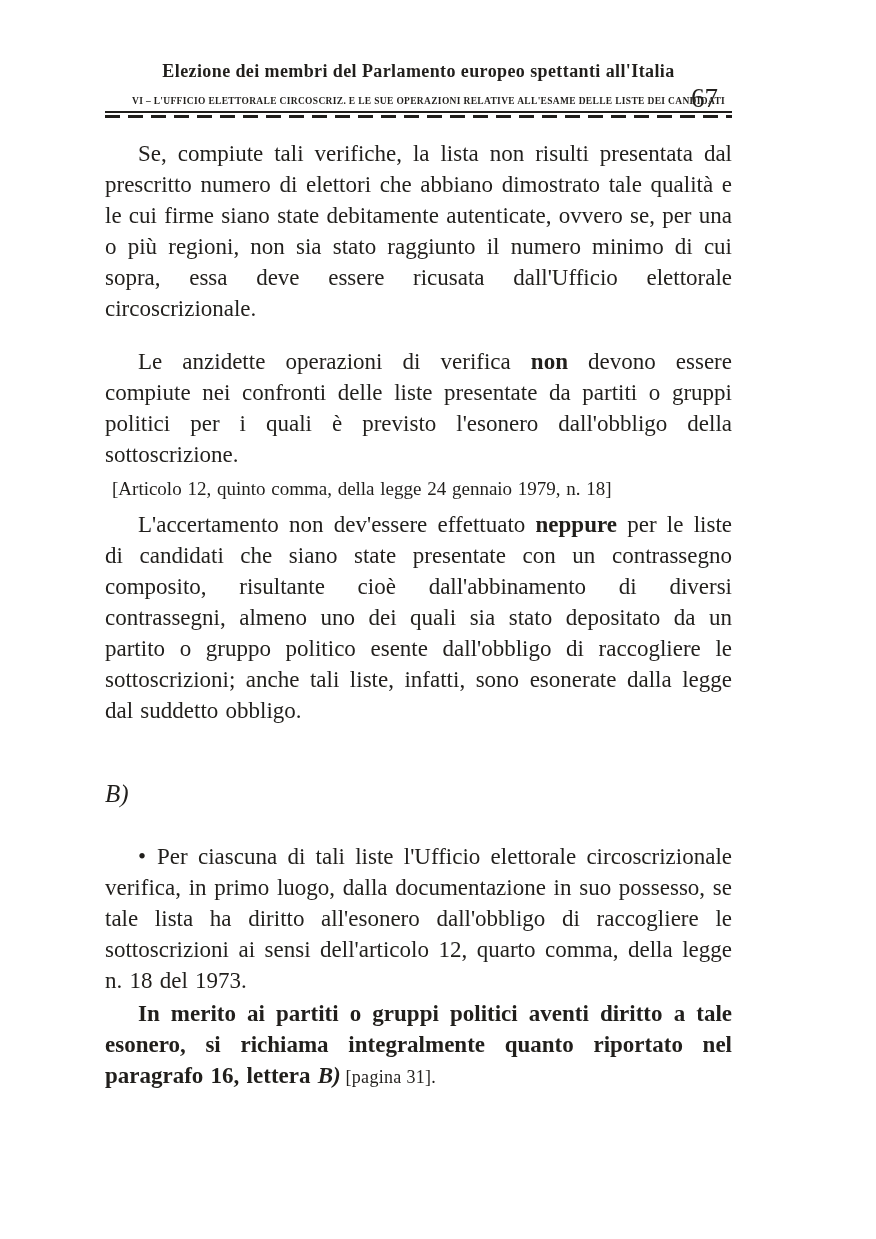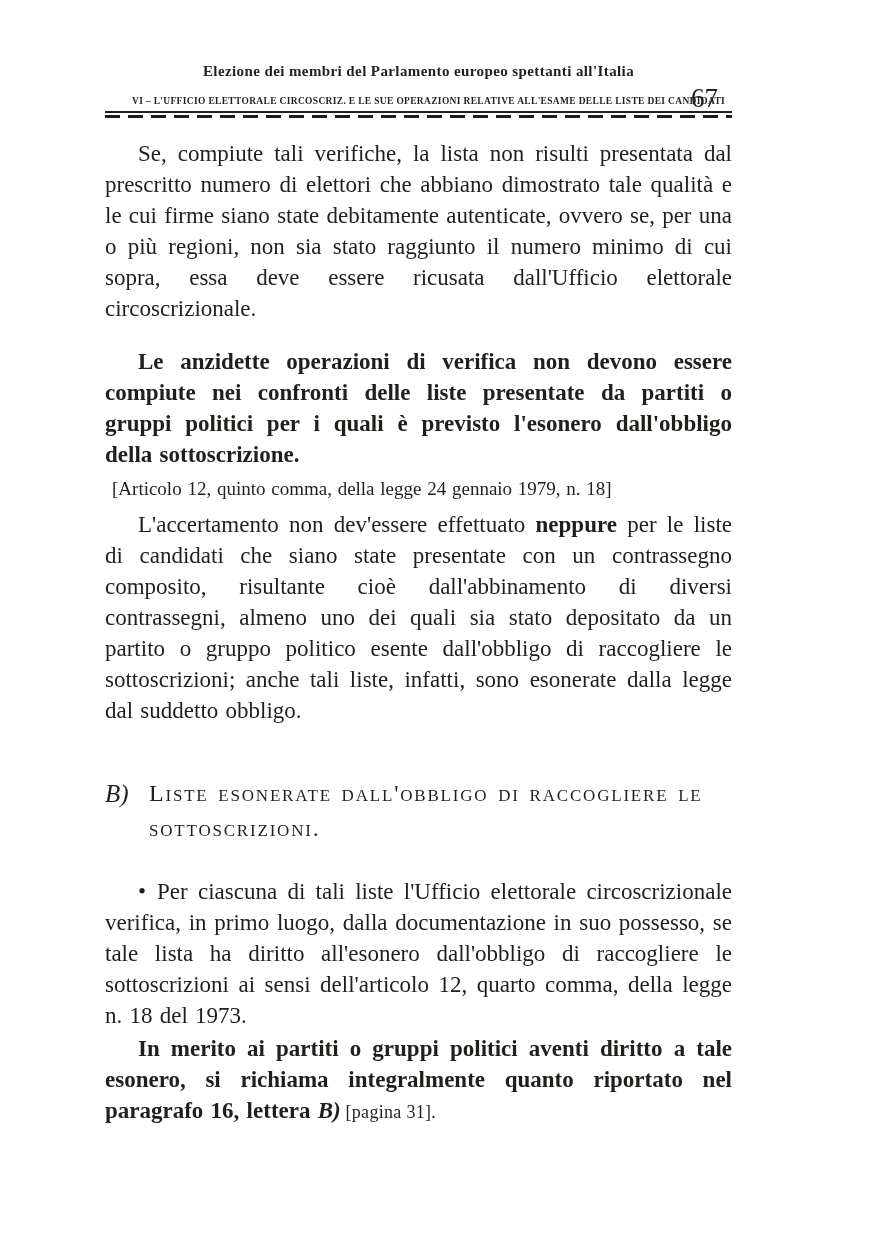--- a/index.html
+++ b/index.html
@@ -14,21 +14,21 @@
   }
   .content {
     position: absolute;
     left: 105px;
     top: 64px;
     width: 627px;
   }
   
   .running-head {
     text-align: center;
-    font-size: 15px;
+    font-size: 18px;
     line-height: 15px;
     font-weight: bold;
     letter-spacing: 0.4px;
   }
   .chapter-row { position: relative; height: 28px; margin-top: 2px; }
   .chapter-head {
     position: absolute;
     left: 27px;
     bottom: 3px;
     font-size: 11px;
@@ -56,21 +56,21 @@
   
   p {
     margin: 0;
     font-size: 23px;
     line-height: 31px;
     text-align: justify;
     word-spacing: 1.5px;
   }
   .indent { text-indent: 33px; }
   .p1 { margin-top: 20px; }
-  .p2 { margin-top: 22px; font-weight: bold; }
+  .p2 { margin-top: 22px; }
   .citation {
     margin-top: 7px;
     margin-left: 7px;
     font-size: 19px;
     line-height: 24px;
     text-align: left;
     word-spacing: 1px;
   }
   .p3 { margin-top: 8px; }
   .heading {
@@ -120,24 +120,20 @@
     </p>
 
     <p class="citation">[Articolo 12, quinto comma, della legge 24 gennaio 1979, n. 18]</p>
 
     <p class="indent p3">
       <span>L'accertamento non dev'essere effettuato </span><b>neppure</b><span> per le liste di candidati che siano state presentate con un contrassegno composito, risultante cioè dall'abbinamento di diversi contrassegni, almeno uno dei quali sia stato depositato da un partito o gruppo politico esente dall'obbligo di raccogliere le sottoscrizioni; anche tali liste, infatti, sono esonerate dalla legge dal suddetto obbligo.</span>
     </p>
 
     <div class="heading">
       <span class="h-letter">B)</span>
-      <span class="h-text">
-        <span class="h-line">Liste esonerate dall'obbligo di raccogliere le</span>
-        <span class="h-line">sottoscrizioni.</span>
-      </span>
     </div>
 
     <p class="indent p4">
       <span class="bullet-marker">•</span><span>Per ciascuna di tali liste l'Ufficio elettorale circoscrizionale verifica, in primo luogo, dalla documentazione in suo possesso, se tale lista ha diritto all'esonero dall'obbligo di raccogliere le sottoscrizioni ai sensi dell'articolo 12, quarto comma, della legge n. 18 del 1973.</span>
     </p>
 
     <p class="indent p5">
       <b>In merito ai partiti o gruppi politici aventi diritto a tale esonero, si richiama integralmente quanto riportato nel paragrafo 16, lettera </b><b class="letter-italic">B)</b><span class="pageref"> [pagina 31].</span>
     </p>
 

